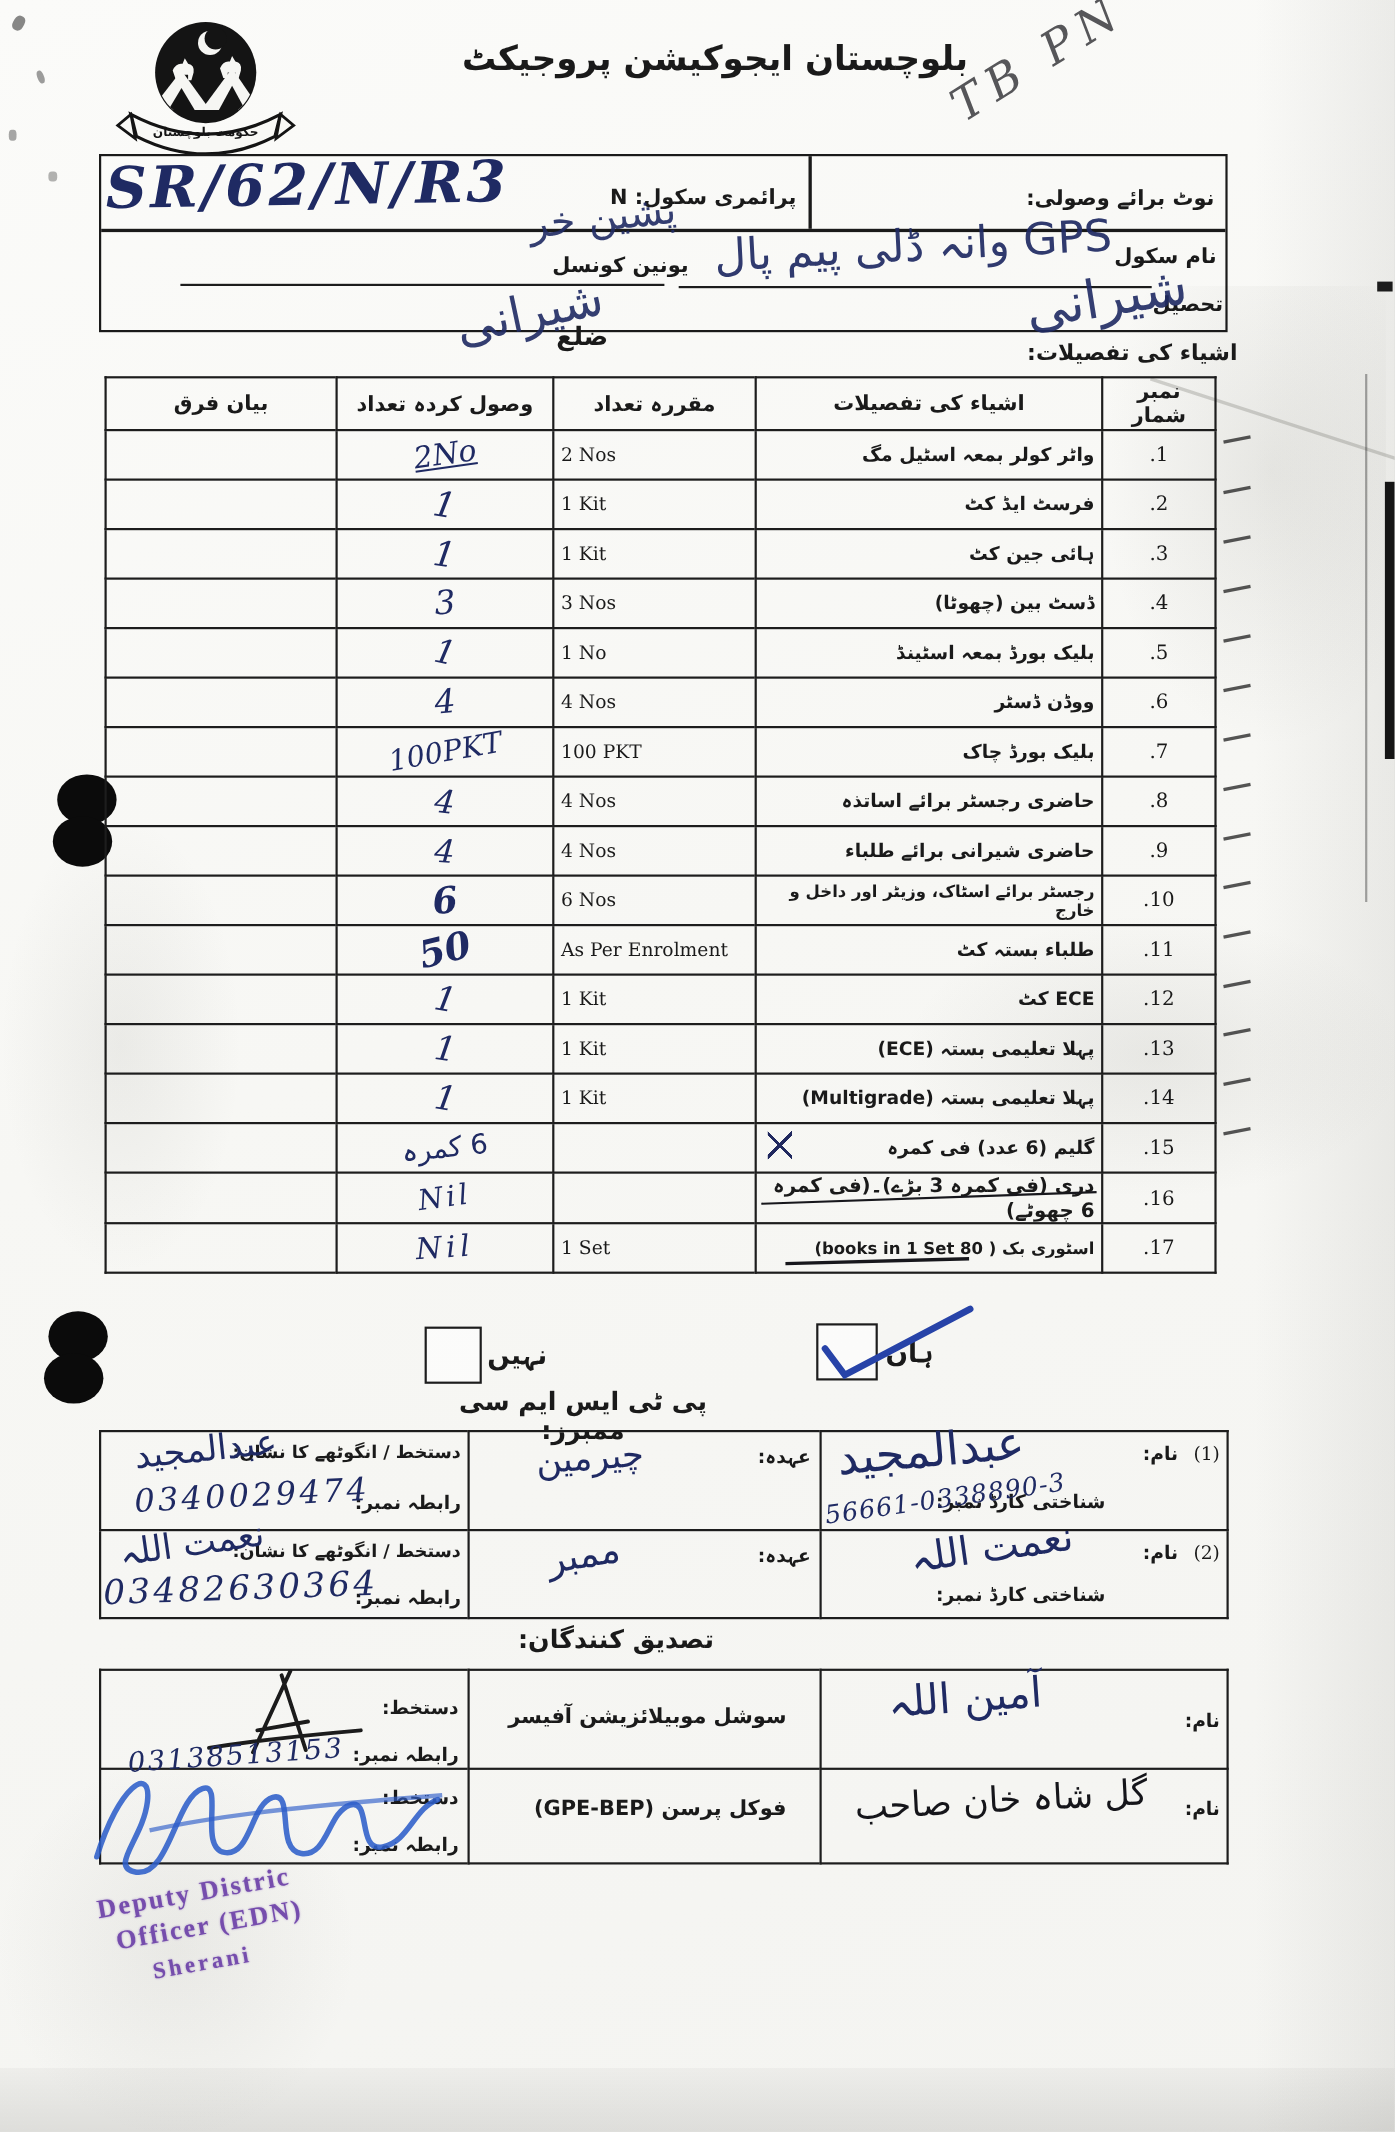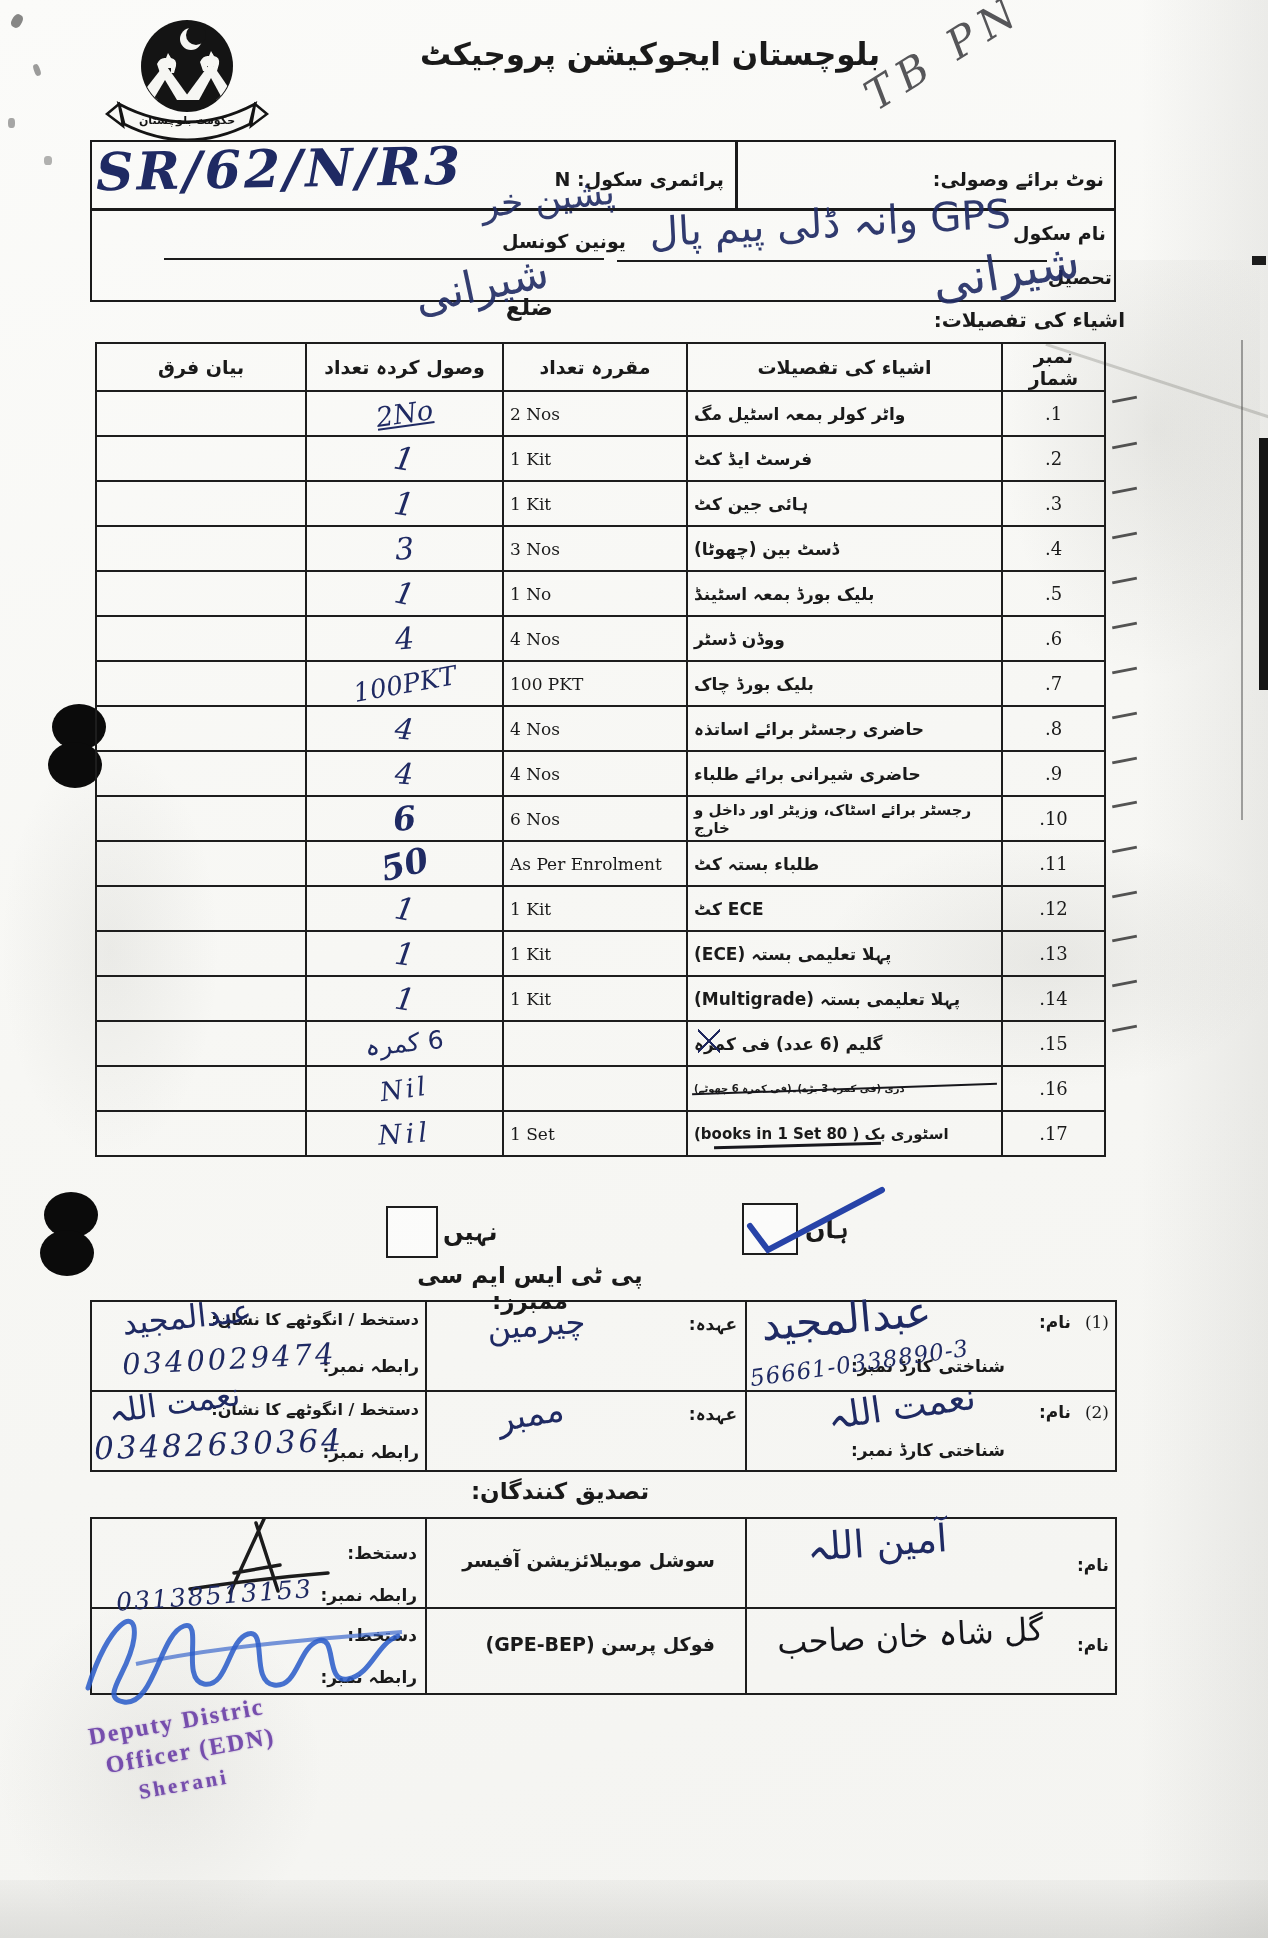--- a/index.html
+++ b/index.html
@@ -14,21 +14,21 @@
   .hw-u{direction:rtl;font-family:"DejaVu Sans",sans-serif;color:#1f2a63;}
   .hw-k{color:#15151a;} 
   
   .shade{position:absolute;pointer-events:none;}
   
   table.itable{border-collapse:collapse;table-layout:fixed;direction:rtl;}
   table.itable td,table.itable th{border:2px solid #1d1d1d;padding:0 6px;overflow:visible;}
   table.itable th{height:46px;font-size:19px;}
   table.itable td{height:43px;}
   td.ser{font-size:18px;text-align:center;font-family:"DejaVu Serif",serif;direction:rtl;}
-  td.det{font-size:17px;font-weight:bold;text-align:left;position:relative;}
+  td.det{font-size:17px;font-weight:bold;text-align:right;position:relative;}
   td.qty{font-size:17px;text-align:left;font-family:"DejaVu Serif",serif;direction:ltr;}
   td.rec{text-align:center;position:relative;}
   td.rem{position:relative;}
   .rv{display:inline-block;font-size:27px;}
   .strike16::after{content:"";position:absolute;left:4px;right:4px;top:21px;height:2px;
     background:#17171c;transform:rotate(-2deg);}
   .uline17::after{content:"";position:absolute;left:26px;right:120px;top:32px;height:2.5px;
     background:#17171c;transform:rotate(-1.5deg);}
   .xmark::after{content:"";position:absolute;left:10px;top:6px;width:22px;height:26px;
     background:
@@ -233,21 +233,21 @@
           </tr>
       <tr>
             <td class="ser">15.</td>
             <td class="det urdu xmark">گلیم (6 عدد) فی کمرہ</td>
             <td class="qty"></td>
             <td class="rec"><span class="rv hw-u" style="transform:rotate(-6deg);font-size:25px;">6 کمرہ</span></td>
             <td class="rem"></td>
           </tr>
       <tr>
             <td class="ser">16.</td>
-            <td class="det urdu strike16" style="font-size:10px;">دری (فی کمرہ 3 بڑے)۔(فی کمرہ 6 چھوٹے)</td>
+            <td class="det urdu strike16" style="font-size:18px;">دری (فی کمرہ 3 بڑے)۔(فی کمرہ 6 چھوٹے)</td>
             <td class="qty"></td>
             <td class="rec"><span class="rv hw-l" style="transform:rotate(-8deg);font-size:26px;letter-spacing:3px;">Nil</span></td>
             <td class="rem"></td>
           </tr>
       <tr>
             <td class="ser">17.</td>
             <td class="det urdu uline17" style="font-size:15px;">اسٹوری بک ( 80 books in 1 Set)</td>
             <td class="qty">1 Set</td>
             <td class="rec"><span class="rv hw-l" style="transform:rotate(-4deg);font-size:27px;letter-spacing:4px;">Nil</span></td>
             <td class="rem"></td>

